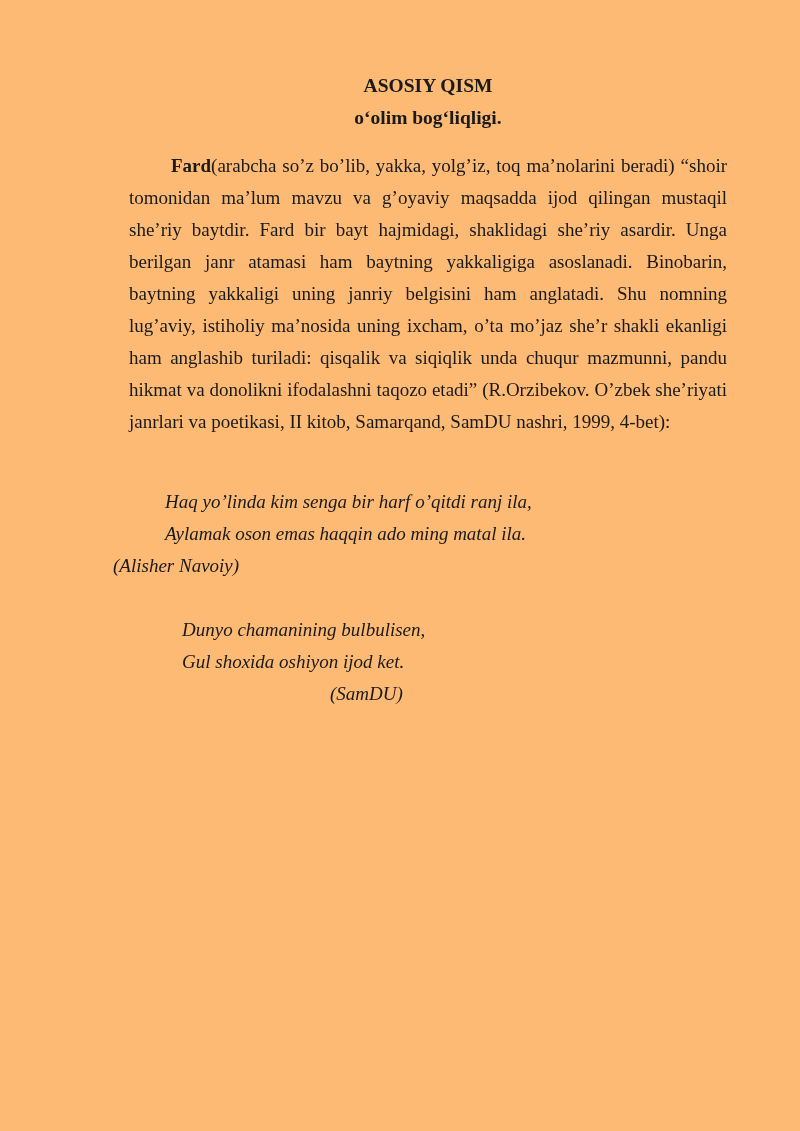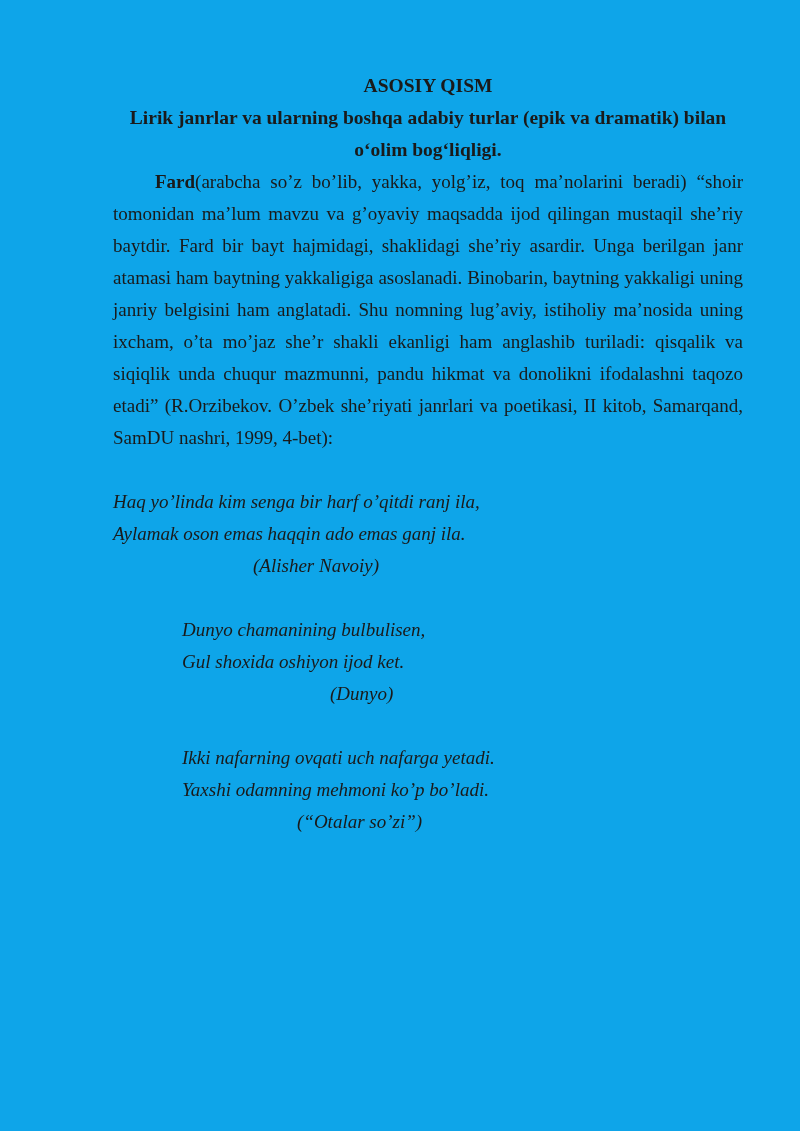--- a/index.html
+++ b/index.html
@@ -4,102 +4,96 @@
 <style>
   html, body {
     margin: 0;
     padding: 0;
     background: #ffffff;
   }
   .page {
     position: relative;
     width: 800px;
     height: 1131px;
-    background: #0ea5e9;
+    background: #fdba74;
     overflow: hidden;
   }
   .content {
     box-sizing: border-box;
     width: 800px;
     padding: 70px 57px 0 113px;
     font-family: "Liberation Serif", "DejaVu Serif", serif;
     font-size: 19px;
     line-height: 32px;
     color: #1a1a1a;
   }
   .heading,
   .subheading-line {
     display: flex;
     justify-content: center;
     white-space: nowrap;
     font-weight: bold;
     font-size: 19.5px;
   }
   .para {
-    margin: 0;
+    margin: 16px;
     text-align: justify;
   }
   .para.first-indent {
     text-indent: 42px;
   }
   .lead-word {
     font-weight: bold;
   }
   .spacer {
     height: 32px;
   }
   .poem {
     font-style: italic;
   }
   .poem-line,
   .poem-attribution {
     white-space: nowrap;
   }
-  .poem-navoiy .poem-line        { }
-  .poem-navoiy .poem-attribution { margin-left: 140px; }
+  .poem-navoiy .poem-line        { margin-left: 52px; }
+  .poem-navoiy .poem-attribution { }
   .poem-nodira .poem-line        { margin-left: 69px; font-style: italic; }
   .poem-nodira .poem-attribution { margin-left: 217px; }
   .poem-otalar .poem-line        { margin-left: 69px; }
   .poem-otalar .poem-attribution { margin-left: 184px; }
 </style>
 </head>
 <body>
 
 <div class="page">
   <div class="content">
 
     <div class="heading">ASOSIY QISM</div>
 
     <div>
-      <div class="subheading-line">Lirik janrlar va ularning boshqa adabiy turlar (epik va dramatik) bilan</div>
       <div class="subheading-line">o‘olim bog‘liqligi.</div>
     </div>
 
     <p class="para first-indent"><span class="lead-word">Fard</span><span>(arabcha so’z bo’lib, yakka, yolg’iz, toq ma’nolarini beradi) “shoir tomonidan ma’lum mavzu va g’oyaviy maqsadda ijod qilingan mustaqil she’riy baytdir. Fard bir bayt hajmidagi, shaklidagi she’riy asardir. Unga berilgan janr atamasi ham baytning yakkaligiga asoslanadi. Binobarin, baytning yakkaligi uning janriy belgisini ham anglatadi. Shu nomning lug’aviy, istiholiy ma’nosida uning ixcham, o’ta mo’jaz she’r shakli ekanligi ham anglashib turiladi: qisqalik va siqiqlik unda chuqur mazmunni, pandu hikmat va donolikni ifodalashni taqozo etadi” (R.Orzibekov. O’zbek she’riyati janrlari va poetikasi, II kitob, Samarqand, SamDU nashri, 1999, 4-bet):</span></p>
 
     <div class="spacer"></div>
 
     <div class="poem poem-navoiy">
       <div class="poem-line">Haq yo’linda kim senga bir harf o’qitdi ranj ila,</div>
-      <div class="poem-line">Aylamak oson emas haqqin ado emas ganj ila.</div>
+      <div class="poem-line">Aylamak oson emas haqqin ado ming matal ila.</div>
       <div class="poem-attribution">(Alisher Navoiy)</div>
     </div>
 
 
 
     <div class="spacer"></div>
 
     <div class="poem poem-nodira">
       <div class="poem-line">Dunyo chamanining bulbulisen,</div>
       <div class="poem-line">Gul shoxida oshiyon ijod ket.</div>
-      <div class="poem-attribution">(Dunyo)</div>
+      <div class="poem-attribution">(SamDU)</div>
     </div>
 
     <div class="spacer"></div>
 
-    <div class="poem poem-otalar">
-      <div class="poem-line">Ikki nafarning ovqati uch nafarga yetadi.</div>
-      <div class="poem-line">Yaxshi odamning mehmoni ko’p bo’ladi.</div>
-      <div class="poem-attribution">(“Otalar so’zi”)</div>
-    </div>
 
   </div>
 </div>
 
 </body></html>

